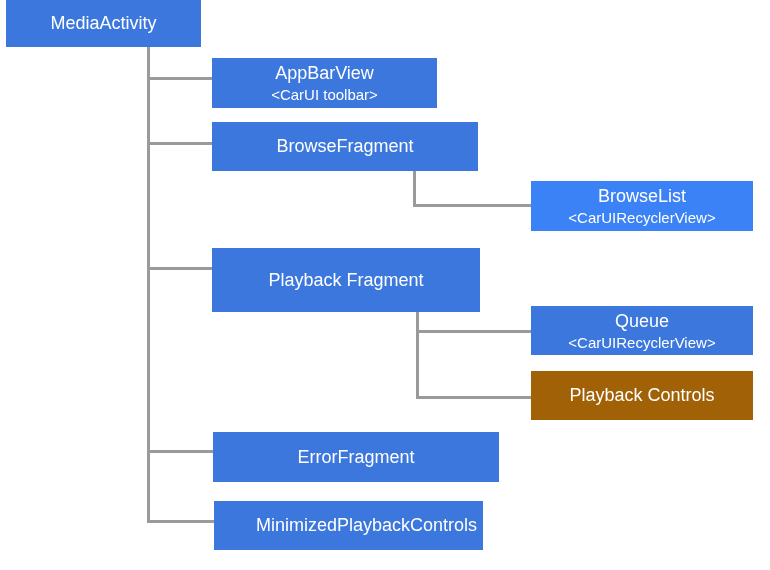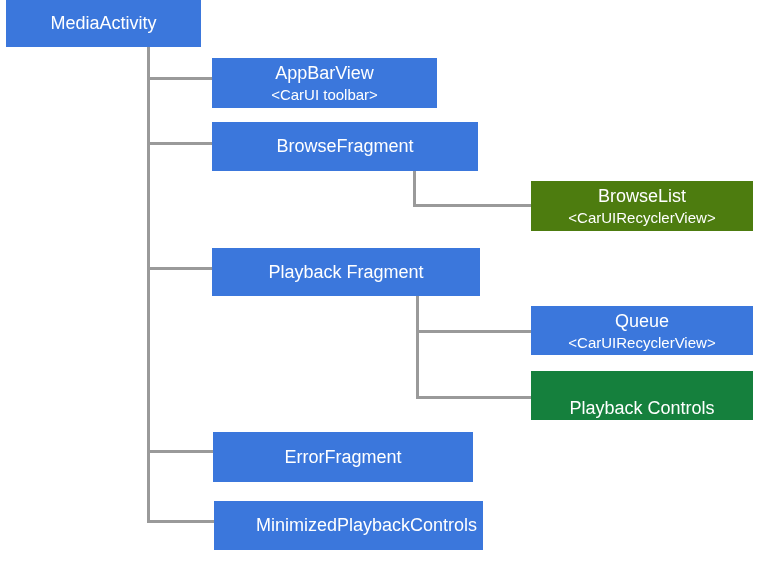--- a/index.html
+++ b/index.html
@@ -35,24 +35,24 @@
     line-height: 19px;
     white-space: nowrap;
   }
   .edge { position: absolute; }
 
   
   .n-media        { left: 0px;   top: 0px;   width: 195px; height: 47px; margin-left: 6px; }
   .n-appbar       { left: 212px; top: 58px;  width: 225px; height: 50px; }
   .n-browsefrag   { left: 212px; top: 122px; width: 266px; height: 49px; }
   .n-browselist   { left: 531px; top: 181px; width: 222px; height: 50px; }
-  .n-playbackfrag { left: 212px; top: 248px; width: 268px; height: 48px; }
+  .n-playbackfrag { left: 212px; top: 248px; width: 268px; height: 64px; }
   .n-queue        { left: 531px; top: 306px; width: 222px; height: 49px; }
   .n-pbcontrols   { left: 531px; top: 371px; width: 222px; height: 49px; }
-  .n-errorfrag    { left: 213px; top: 432px; width: 260px; height: 50px; }
+  .n-errorfrag    { left: 213px; top: 432px; width: 286px; height: 50px; }
   .n-minimized    { left: 214px; top: 501px; width: 269px; height: 49px; }
 
   
   .e-trunk     { left: 147px; top: 47px;  width: 3px;   height: 476px; }
   .e-b-appbar  { left: 147px; top: 77px;  width: 65px;  height: 3px; }
   .e-b-browse  { left: 147px; top: 142px; width: 65px;  height: 3px; }
   .e-b-play    { left: 147px; top: 267px; width: 65px;  height: 3px; }
   .e-b-error   { left: 147px; top: 450px; width: 66px;  height: 3px; }
   .e-b-minim   { left: 147px; top: 520px; width: 67px;  height: 3px; }
   .e-browse-v  { left: 413px; top: 171px; width: 3px;   height: 36px; }
@@ -84,35 +84,35 @@
 
   <div class="node n-appbar" style="background: rgb(59, 119, 220); color: rgb(255, 255, 255);">
     <div class="label">AppBarView</div>
     <div class="sublabel">&lt;CarUI toolbar&gt;</div>
   </div>
 
   <div class="node n-browsefrag" style="background: rgb(59, 119, 220); color: rgb(255, 255, 255); justify-content: center;">
     <div class="label">BrowseFragment</div>
   </div>
 
-  <div class="node n-browselist" style="background: #4d7c0f; color: rgb(255, 255, 255); align-items: center;">
+  <div class="node n-browselist" style="background: #3b82f6; color: rgb(255, 255, 255); align-items: center;">
     <div class="label">BrowseList</div>
     <div class="sublabel">&lt;CarUIRecyclerView&gt;</div>
   </div>
 
   <div class="node n-playbackfrag" style="background: rgb(59, 119, 220); color: rgb(255, 255, 255);">
     <div class="label">Playback Fragment</div>
   </div>
 
   <div class="node n-queue" style="background: rgb(59, 119, 220); color: rgb(255, 255, 255);">
     <div class="label">Queue</div>
     <div class="sublabel">&lt;CarUIRecyclerView&gt;</div>
   </div>
 
-  <div class="node n-pbcontrols" style="background: #15803d; color: rgb(255, 255, 255); justify-content: flex-end;">
+  <div class="node n-pbcontrols" style="background: #a16207; color: rgb(255, 255, 255);">
     <div class="label">Playback Controls</div>
   </div>
 
   <div class="node n-errorfrag" style="background: rgb(59, 119, 220); color: rgb(255, 255, 255);">
     <div class="label">ErrorFragment</div>
   </div>
 
   <div class="node n-minimized" style="background: rgb(59, 119, 220); color: rgb(255, 255, 255); padding-left: 36px;">
     <div class="label">MinimizedPlaybackControls</div>
   </div>

